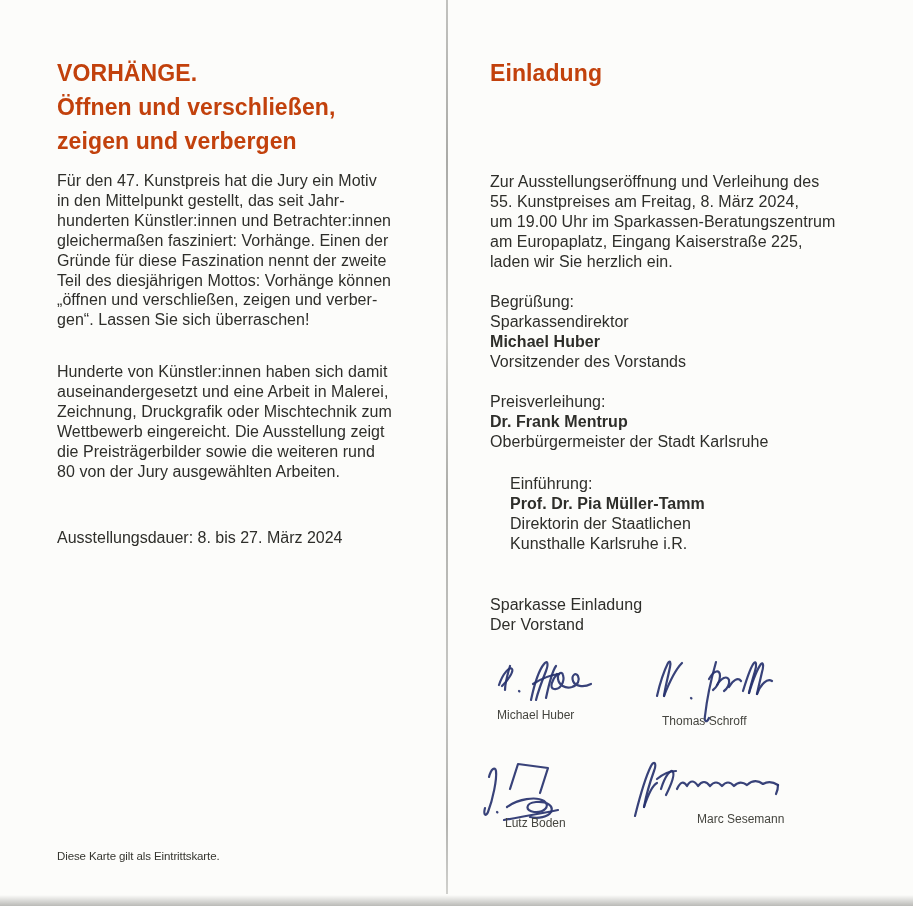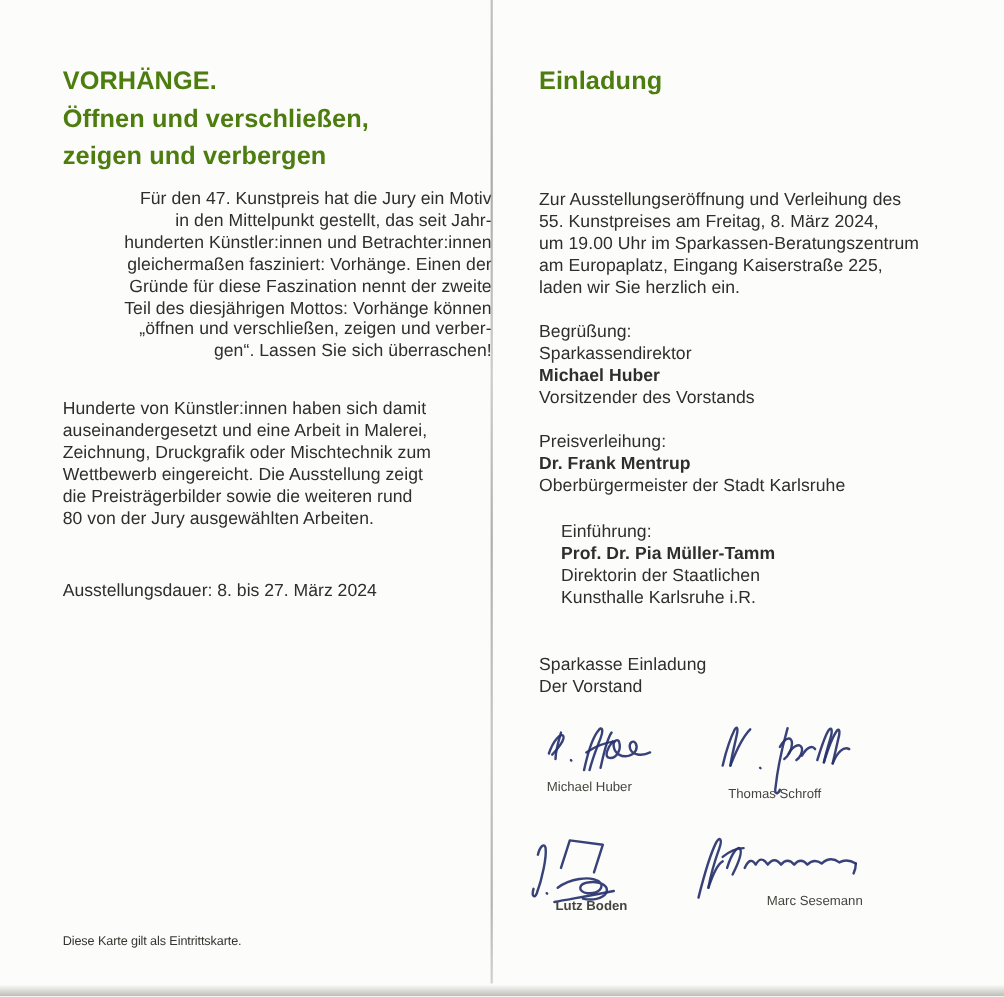--- a/index.html
+++ b/index.html
@@ -10,21 +10,21 @@
     background: #fcfcfa;
     font-family: "Liberation Sans", sans-serif;
     color: #2e2e2a;
     overflow: hidden;
   }
   .abs { position: absolute; }
   .red-title {
     font-weight: 700;
     font-size: 23px;
     line-height: 34px;
-    color: #4d7c0f;
+    color: #c2410c;
     letter-spacing: 0.1px;
     white-space: nowrap;
   }
   .body-text {
     font-size: 16px;
     line-height: 19.9px;
     letter-spacing: 0.05px;
   }
   .ln { white-space: nowrap; }
   .bold { font-weight: 700; }
@@ -66,21 +66,21 @@
 <body>
 
 <div class="sheet">
 
   <div class="abs red-title" style="left:57px; top:56px;">
     <div class="ln">VORHÄNGE.</div>
     <div class="ln">Öffnen und verschließen,</div>
     <div class="ln">zeigen und verbergen</div>
   </div>
 
-  <div class="abs body-text" style="left:57px; top:171px; width:390px;text-align:right;">
+  <div class="abs body-text" style="left:57px; top:171px; width:390px;">
     <div class="ln">Für den 47. Kunstpreis hat die Jury ein Motiv</div>
     <div class="ln">in den Mittelpunkt gestellt, das seit Jahr-</div>
     <div class="ln">hunderten Künstler:innen und Betrachter:innen</div>
     <div class="ln">gleichermaßen fasziniert: Vorhänge. Einen der</div>
     <div class="ln">Gründe für diese Faszination nennt der zweite</div>
     <div class="ln">Teil des diesjährigen Mottos: Vorhänge können</div>
     <div class="ln">„öffnen und verschließen, zeigen und verber-</div>
     <div class="ln">gen“. Lassen Sie sich überraschen!</div>
   </div>
 
@@ -159,21 +159,21 @@
   </svg>
   <div class="abs sig-label" style="left:662px; top:714px;">Thomas Schroff</div>
 
   <svg class="abs sig-svg" style="left:480px; top:757px;" width="110" height="72" viewBox="0 0 110 72">
     <path d="M9,20 C11,12 15,9 16,14 C17,22 13,42 8,55 C6,60 3,58 5,51"></path>
     <path d="M17,55 L17.4,55.4"></path>
     <path d="M30,32 L38,7 L68,11 L60,36"></path>
     <path d="M27,50 C38,42 56,39 64,44 C71,49 64,56 54,55 C45,54 45,46 56,45 C67,44 74,49 71,55 C68,60 58,62 50,60"></path>
     <path d="M24,63 C40,60 58,57 78,53"></path>
   </svg>
-  <div class="abs sig-label" style="left:505px; top:816px;font-weight:bold;">Lutz Boden</div>
+  <div class="abs sig-label" style="left:505px; top:816px;">Lutz Boden</div>
 
   <svg class="abs sig-svg" style="left:628px; top:758px;" width="160" height="64" viewBox="0 0 160 64">
     <path d="M7,58 C11,42 17,20 23,8 C26,2 29,5 26,13 C22,24 18,38 16,49"></path>
     <path d="M16,49 C20,37 25,27 29,25"></path>
     <path d="M33,31 C37,18 43,10 45,14 C47,18 42,29 38,37"></path>
     <path d="M29,21 C35,16 42,13 48,13"></path>
     <path d="M49,31 Q54,20 59,28 Q64,19 70,28 Q76,20 82,28 Q88,21 94,28 Q100,21 106,28 Q112,22 119,27 Q127,20 135,26 Q142,22 150,27"></path>
     <path d="M150,27 C150,31 149,34 148,36"></path>
   </svg>
   <div class="abs sig-label" style="left:671px; top:812px;margin-left:26px;">Marc Sesemann</div>

